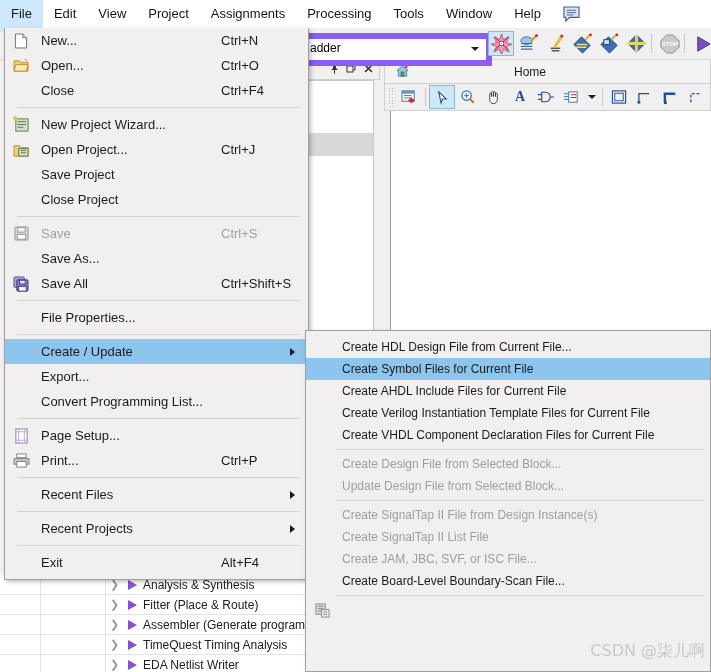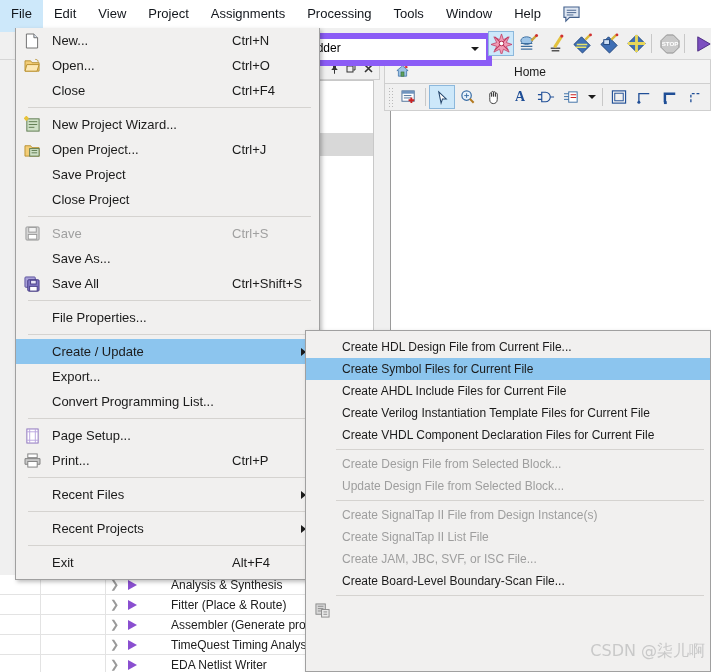--- a/index.html
+++ b/index.html
@@ -72,24 +72,24 @@
 
   
   #tasks{position:absolute;left:0;top:575px;width:318px;height:97px;background:#fff;}
   .task-row{position:relative;height:19px;border-bottom:1px solid #e3e3e3;
       display:flex;align-items:center;font-size:12px;color:#202020;}
   .task-row .col{position:absolute;left:0;top:0;width:40px;height:100%;border-right:1px solid #e3e3e3;}
   .task-row .col2{position:absolute;left:40px;top:0;width:65px;height:100%;border-right:1px solid #e3e3e3;}
   .chev{position:absolute;left:110px;color:#9a9a9a;font-size:11px;}
   .tri-play{position:absolute;left:128px;width:0;height:0;
       border-top:5px solid transparent;border-bottom:5px solid transparent;border-left:9px solid #8a4fd0;}
-  .task-label{position:absolute;left:143px;white-space:nowrap;margin-left:28px;}
-
-  
-  #filemenu{position:absolute;left:15px;top:28px;width:305px;height:552px;
+  .task-label{position:absolute;left:143px;white-space:nowrap;}
+
+  
+  #filemenu{position:absolute;left:4px;top:28px;width:305px;height:552px;
      background:#f1f0ef;border:1px solid #a0a0a0;border-top:none;box-sizing:border-box;
      box-shadow:2px 2px 4px rgba(0,0,0,.25);}
   .mi{position:relative;height:25px;display:flex;align-items:center;font-size:13px;color:#1b1b1b;
       cursor:default;}
   .mi .ic{position:absolute;left:6px;top:3px;width:20px;height:19px;
       display:flex;align-items:center;justify-content:center;}
   .mi .lb{position:absolute;left:36px;white-space:nowrap;}
   .mi .sc{position:absolute;left:216px;color:#1b1b1b;}
   .mi .arr{position:absolute;right:13px;width:0;height:0;
       border-top:4px solid transparent;border-bottom:4px solid transparent;border-left:5px solid #1b1b1b;}

